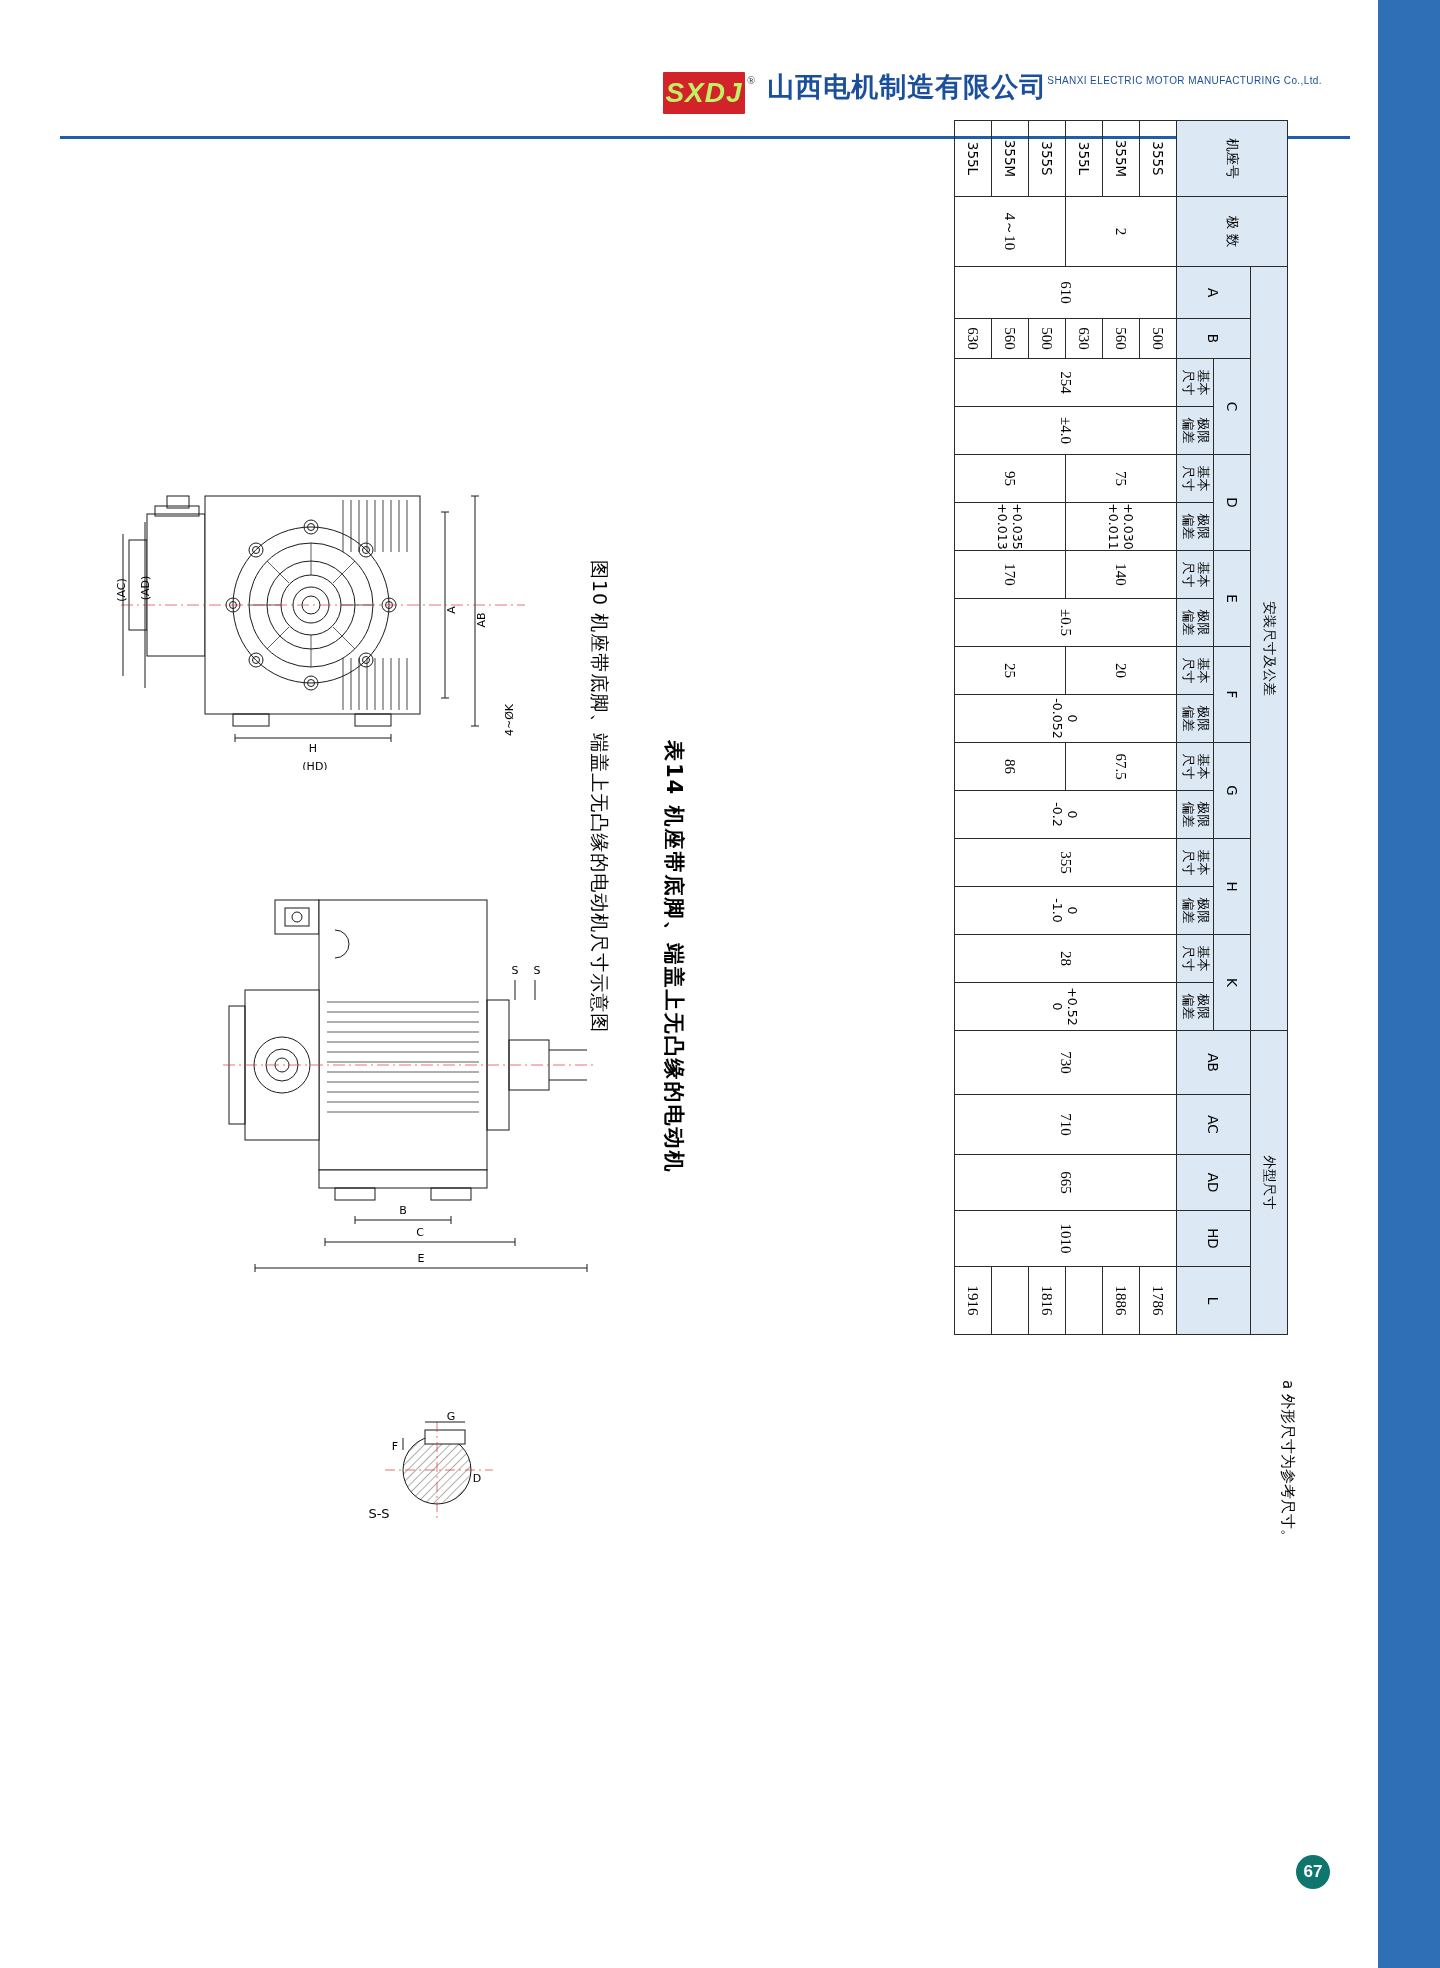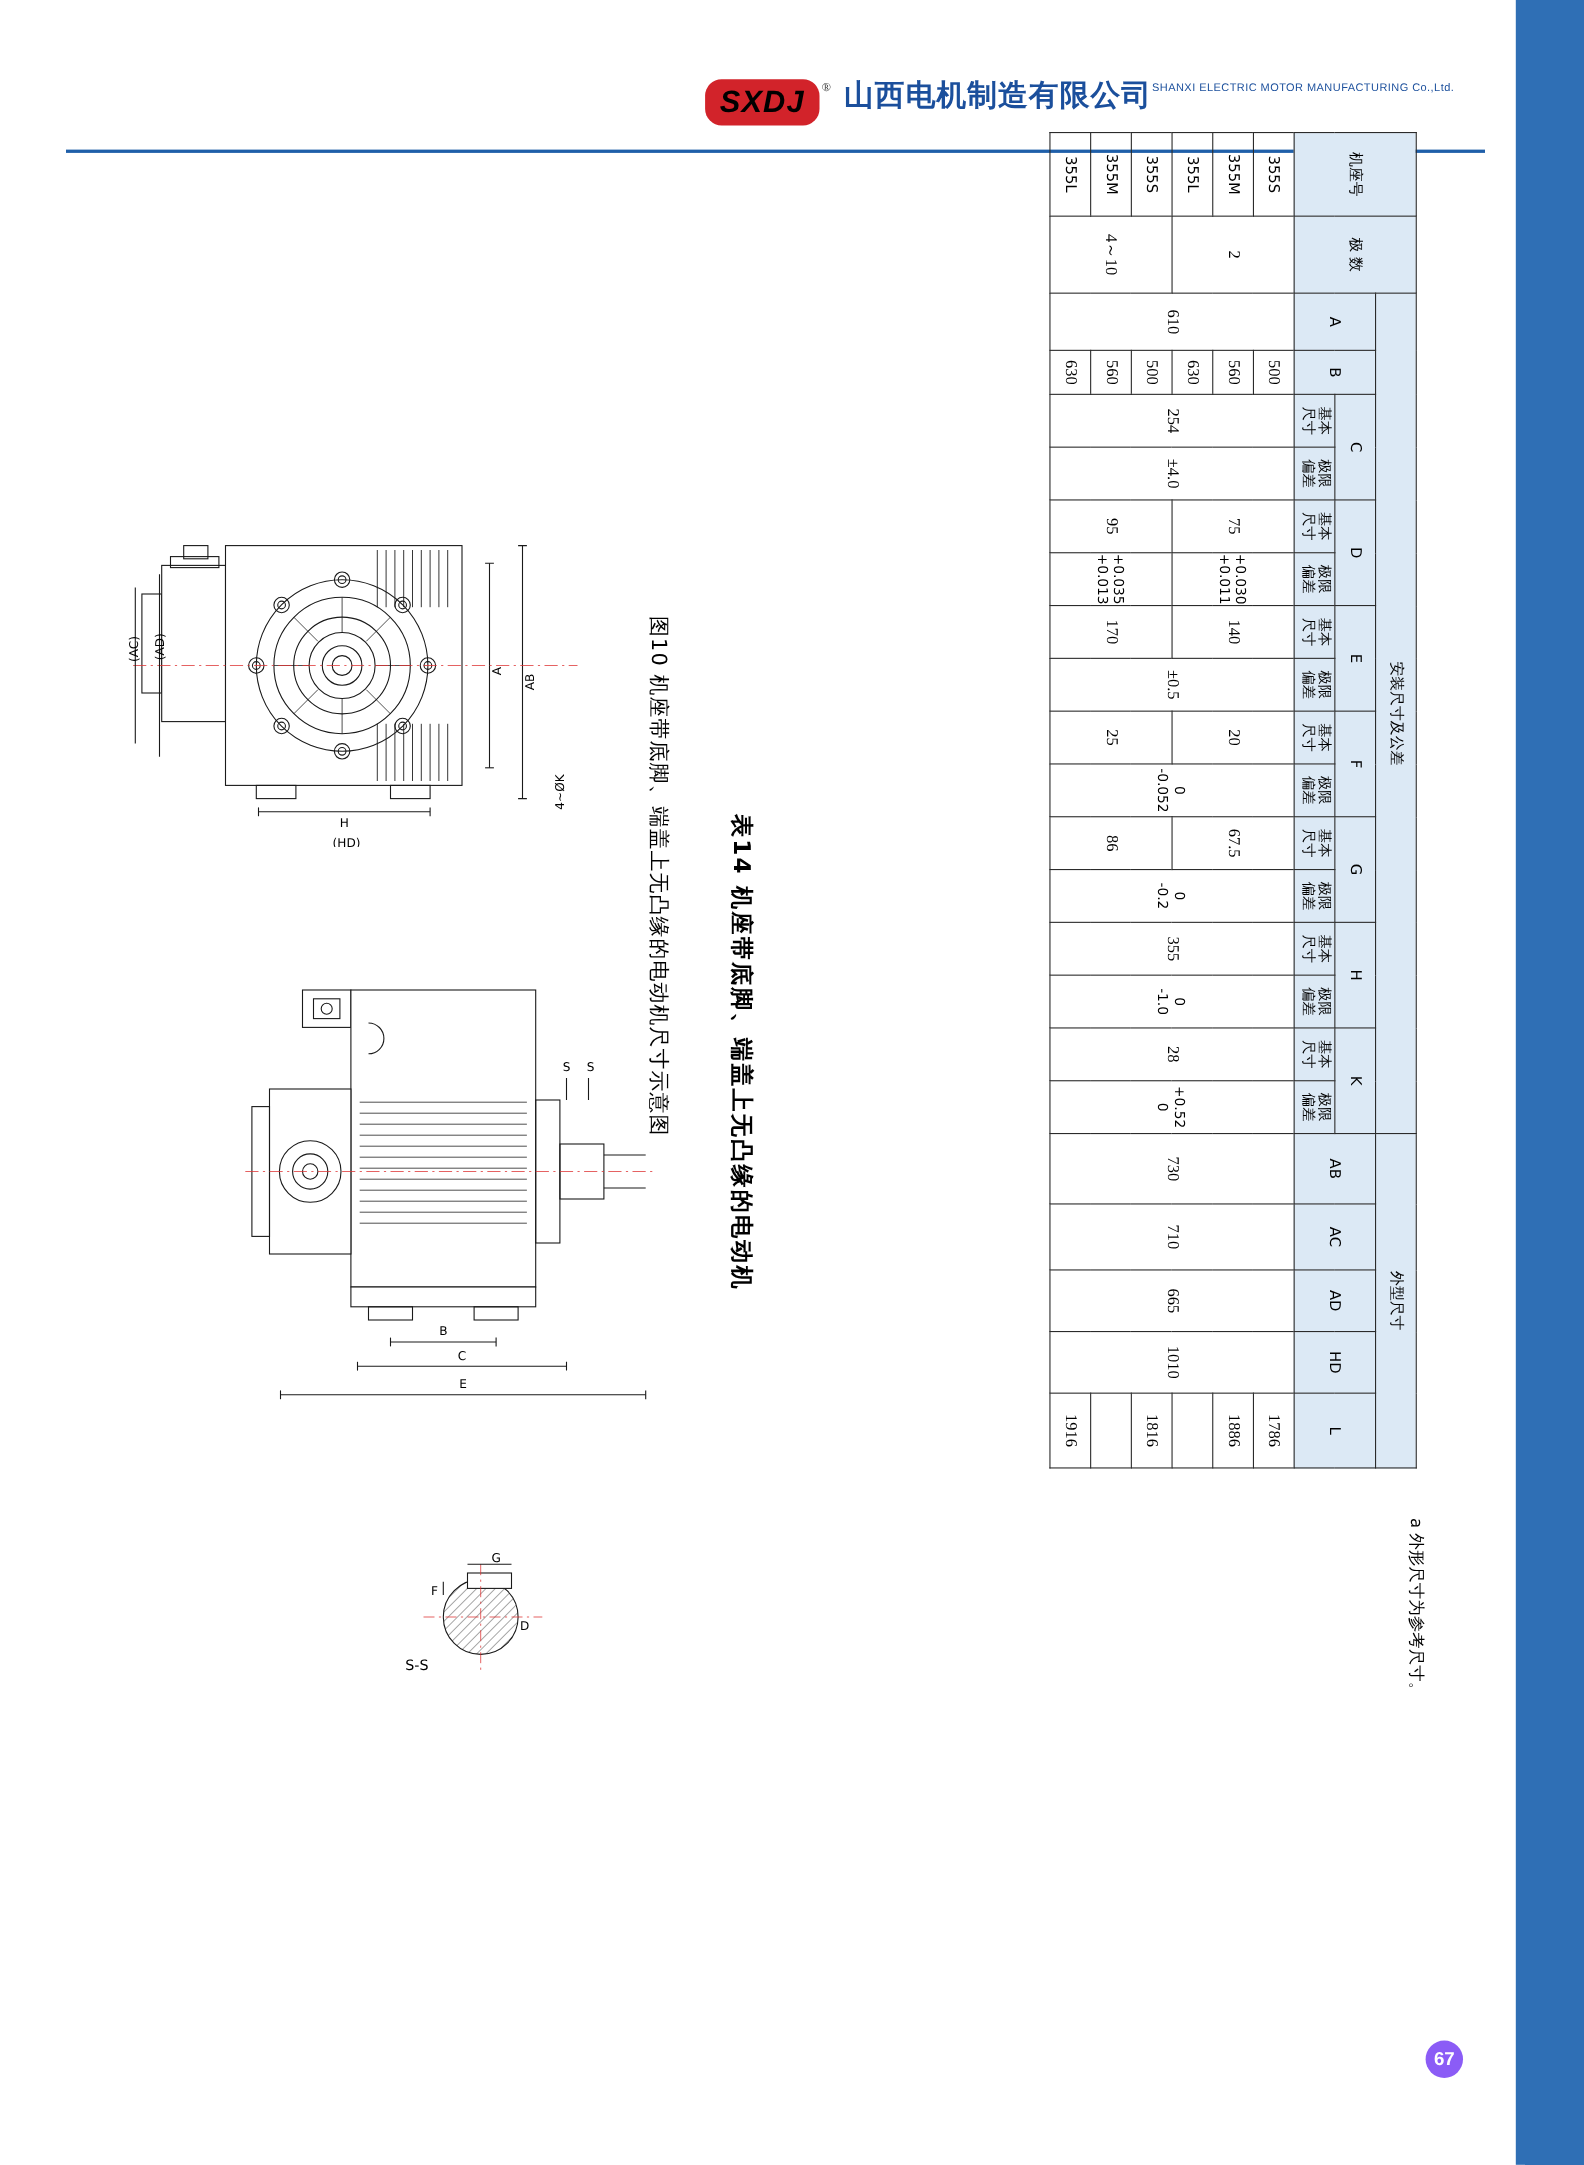--- a/index.html
+++ b/index.html
@@ -37,33 +37,33 @@
   .logo-block {
     position: absolute;
     right: 110px;
     top: 72px;
     display: flex;
     align-items: flex-start;
     background: #ffffff;
     padding: 0 8px;
   }
   .logo-mark {
-    width: 104px;
+    width: 82px;
     height: 42px;
     background: #d2232a;
-    color: #000000;
+    color: #bef264;
     font-family: "Liberation Sans", sans-serif;
     font-weight: bold;
     font-style: italic;
     font-size: 28px;
     letter-spacing: 1px;
     display: flex;
     align-items: center;
     justify-content: center;
-    border-radius: 15px;
+    border-radius: 1px;
   }
   .logo-reg {
     font-size: 11px;
     color: #333;
     margin-left: 2px;
     margin-top: 2px;
   }
   .logo-text {
     margin-left: 12px;
     display: flex;
@@ -154,21 +154,21 @@
   }
 
   
   .page-num {
     position: absolute;
     left: 1296px;
     top: 1855px;
     width: 34px;
     height: 34px;
     border-radius: 50%;
-    background: #8b5cf6;
+    background: #0f766e;
     color: #fff;
     font-size: 17px;
     font-weight: bold;
     display: flex;
     align-items: center;
     justify-content: center;
     font-family: "Liberation Sans", sans-serif;
   }
 
   

